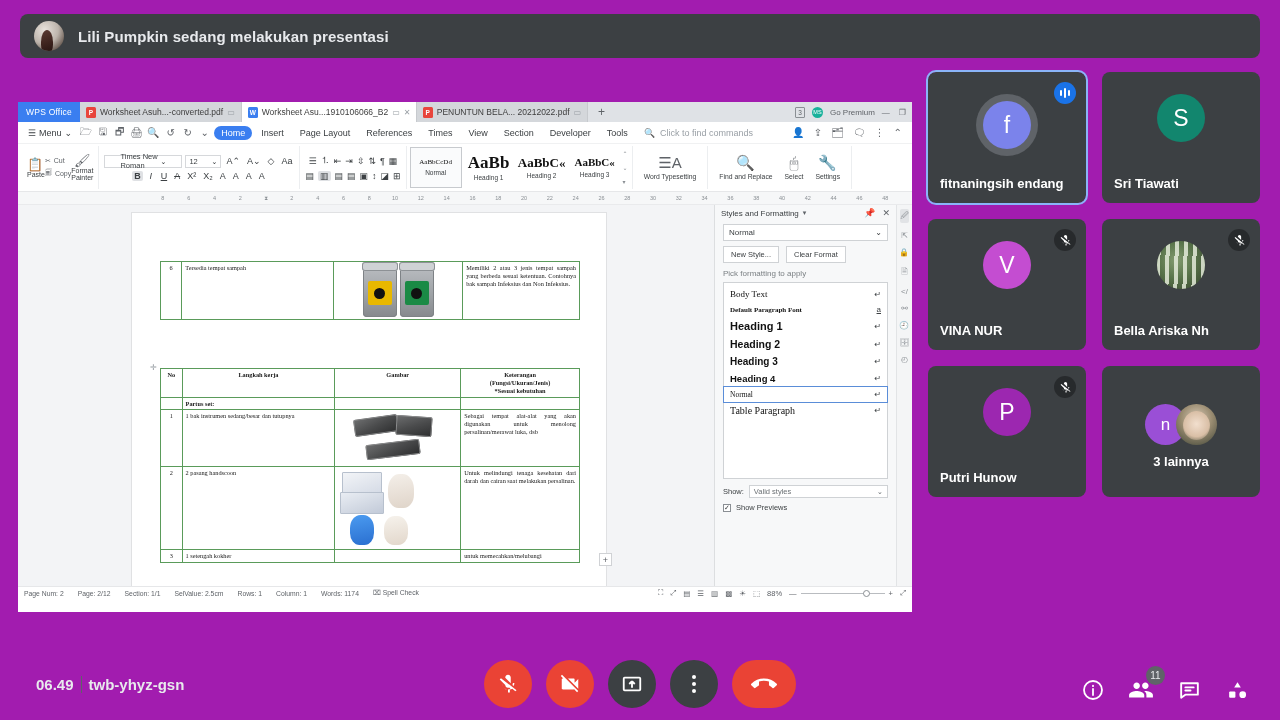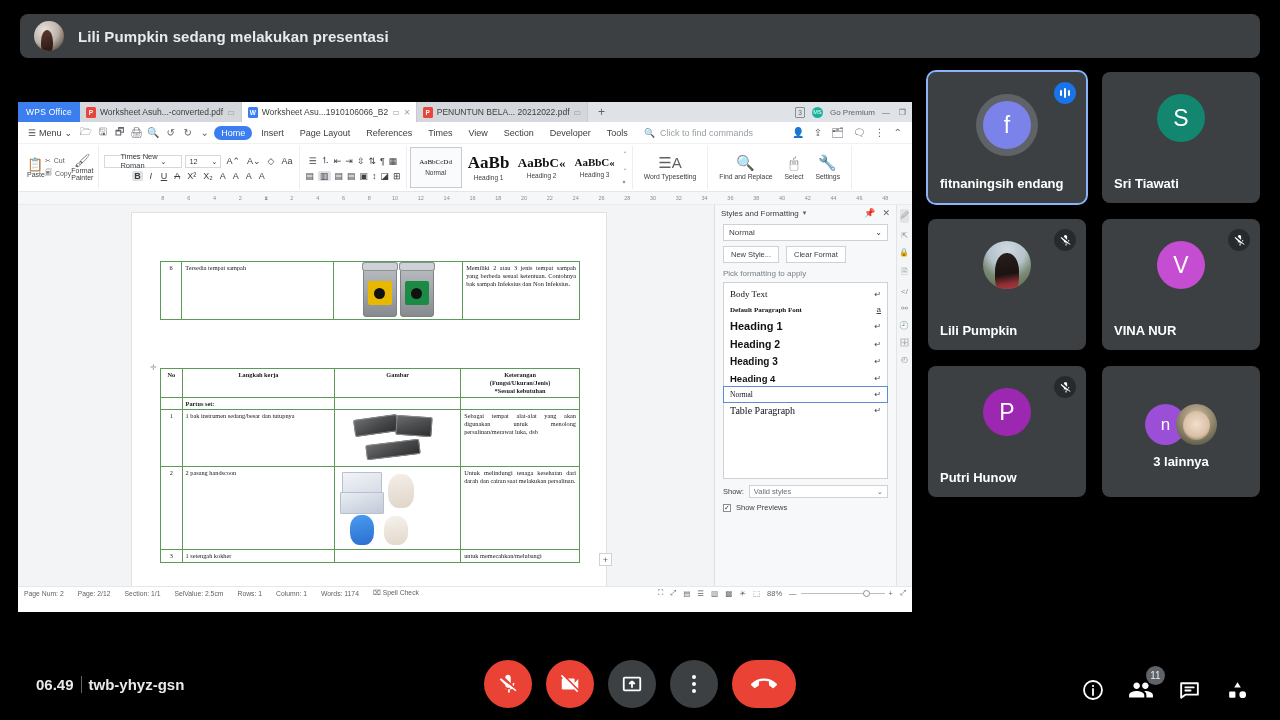--- a/index.html
+++ b/index.html
@@ -2,21 +2,21 @@
 <html><head>
 <meta charset="utf-8">
 <style>
   * { box-sizing: border-box; margin: 0; padding: 0; }
   html, body {
     width: 1280px; height: 720px;
     background: #202124;
     font-family: "Liberation Sans", sans-serif;
     overflow: hidden;
   }
-  #root { position: relative; width: 1280px; height: 720px; background:#000000; }
+  #root { position: relative; width: 1280px; height: 720px; background:#a21caf; }
 
   
   .banner {
     position: absolute; left: 20px; top: 14px; width: 1240px; height: 44px;
     background: #3c4043; border-radius: 8px;
     display: flex; align-items: center; gap: 14px; padding: 0 14px;
   }
   .banner-avatar {
     width: 30px; height: 30px; border-radius: 50%;
     background: radial-gradient(circle at 35% 30%, #e8e2dc 0%, #bdb4ac 48%, #6d5f56 78%, #2d2522 100%);
@@ -723,44 +723,44 @@
       <div class="tile-name">fitnaningsih endang</div>
     </div>
 
     <div class="tile">
       <div class="tile-center">
         <div class="av-circle" style="background:#12866e">S</div>
       </div>
       <div class="tile-name">Sri Tiawati</div>
     </div>
 
+
     <div class="tile">
       <div class="badge-mute">
         <svg width="13" height="13" viewBox="0 0 24 24" fill="#fff">
             <path d="M19 11h-1.7c0 .74-.16 1.43-.43 2.05l1.23 1.23c.56-.98.9-2.09.9-3.28zM12 14c1.66 0 3-1.34 3-3V5c0-1.66-1.34-3-3-3s-3 1.34-3 3v.18l6 6V11c0 1.66-1.34 3-3 3zm-7.7-8.3L3 7l6 6c0 1.66 1.34 3 3 3 .43 0 .84-.09 1.21-.26l1.56 1.56c-.85.39-1.8.61-2.77.61-3.31 0-6.4-2.49-6.4-6.03H5.7c0 3.41 2.72 6.23 6.3 6.23v3.26h2v-3.26c.98-.12 1.89-.44 2.71-.9L20 20l1.3-1.3L4.3 5.7z"></path>
           </svg>
       </div>
       <div class="tile-center">
-        <div class="av-photo ph-lili"></div>
-      </div>
-      <div class="tile-name">Lili Pumpkin</div>
+        <div class="av-circle" style="background:#c44dd1">V</div>
+      </div>
+      <div class="tile-name">VINA NUR</div>
     </div>
 
     <div class="tile">
       <div class="badge-mute">
         <svg width="13" height="13" viewBox="0 0 24 24" fill="#fff">
             <path d="M19 11h-1.7c0 .74-.16 1.43-.43 2.05l1.23 1.23c.56-.98.9-2.09.9-3.28zM12 14c1.66 0 3-1.34 3-3V5c0-1.66-1.34-3-3-3s-3 1.34-3 3v.18l6 6V11c0 1.66-1.34 3-3 3zm-7.7-8.3L3 7l6 6c0 1.66 1.34 3 3 3 .43 0 .84-.09 1.21-.26l1.56 1.56c-.85.39-1.8.61-2.77.61-3.31 0-6.4-2.49-6.4-6.03H5.7c0 3.41 2.72 6.23 6.3 6.23v3.26h2v-3.26c.98-.12 1.89-.44 2.71-.9L20 20l1.3-1.3L4.3 5.7z"></path>
           </svg>
       </div>
       <div class="tile-center">
-        <div class="av-circle" style="background:#c44dd1">V</div>
-      </div>
-      <div class="tile-name">VINA NUR</div>
-    </div>
-
+        <div class="av-photo ph-bella"></div>
+      </div>
+      <div class="tile-name">Bella Ariska Nh</div>
+    </div>
 
     <div class="tile">
       <div class="badge-mute">
         <svg width="13" height="13" viewBox="0 0 24 24" fill="#fff">
             <path d="M19 11h-1.7c0 .74-.16 1.43-.43 2.05l1.23 1.23c.56-.98.9-2.09.9-3.28zM12 14c1.66 0 3-1.34 3-3V5c0-1.66-1.34-3-3-3s-3 1.34-3 3v.18l6 6V11c0 1.66-1.34 3-3 3zm-7.7-8.3L3 7l6 6c0 1.66 1.34 3 3 3 .43 0 .84-.09 1.21-.26l1.56 1.56c-.85.39-1.8.61-2.77.61-3.31 0-6.4-2.49-6.4-6.03H5.7c0 3.41 2.72 6.23 6.3 6.23v3.26h2v-3.26c.98-.12 1.89-.44 2.71-.9L20 20l1.3-1.3L4.3 5.7z"></path>
           </svg>
       </div>
       <div class="tile-center">
         <div class="av-circle" style="background:#9c27b0">P</div>
       </div>

